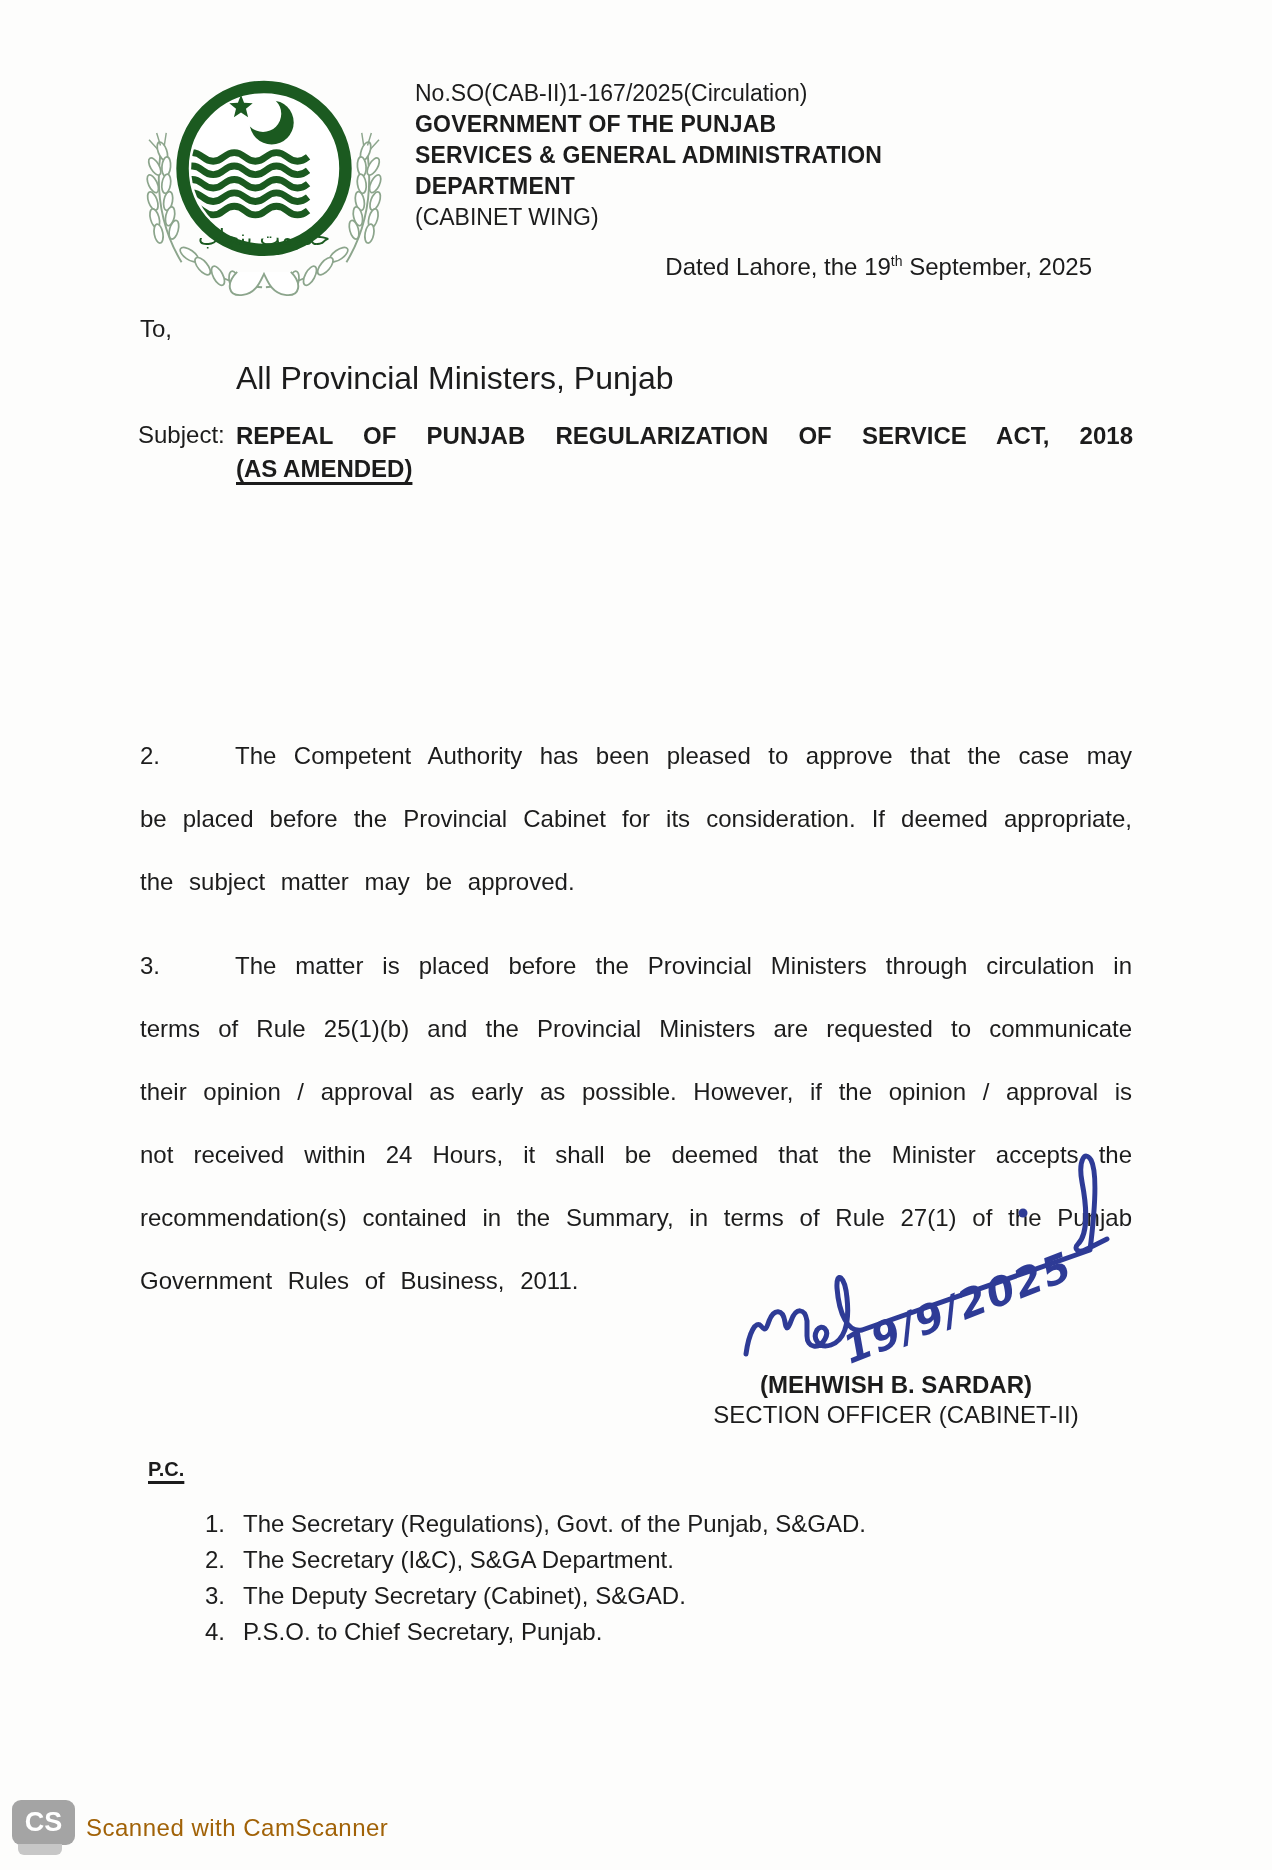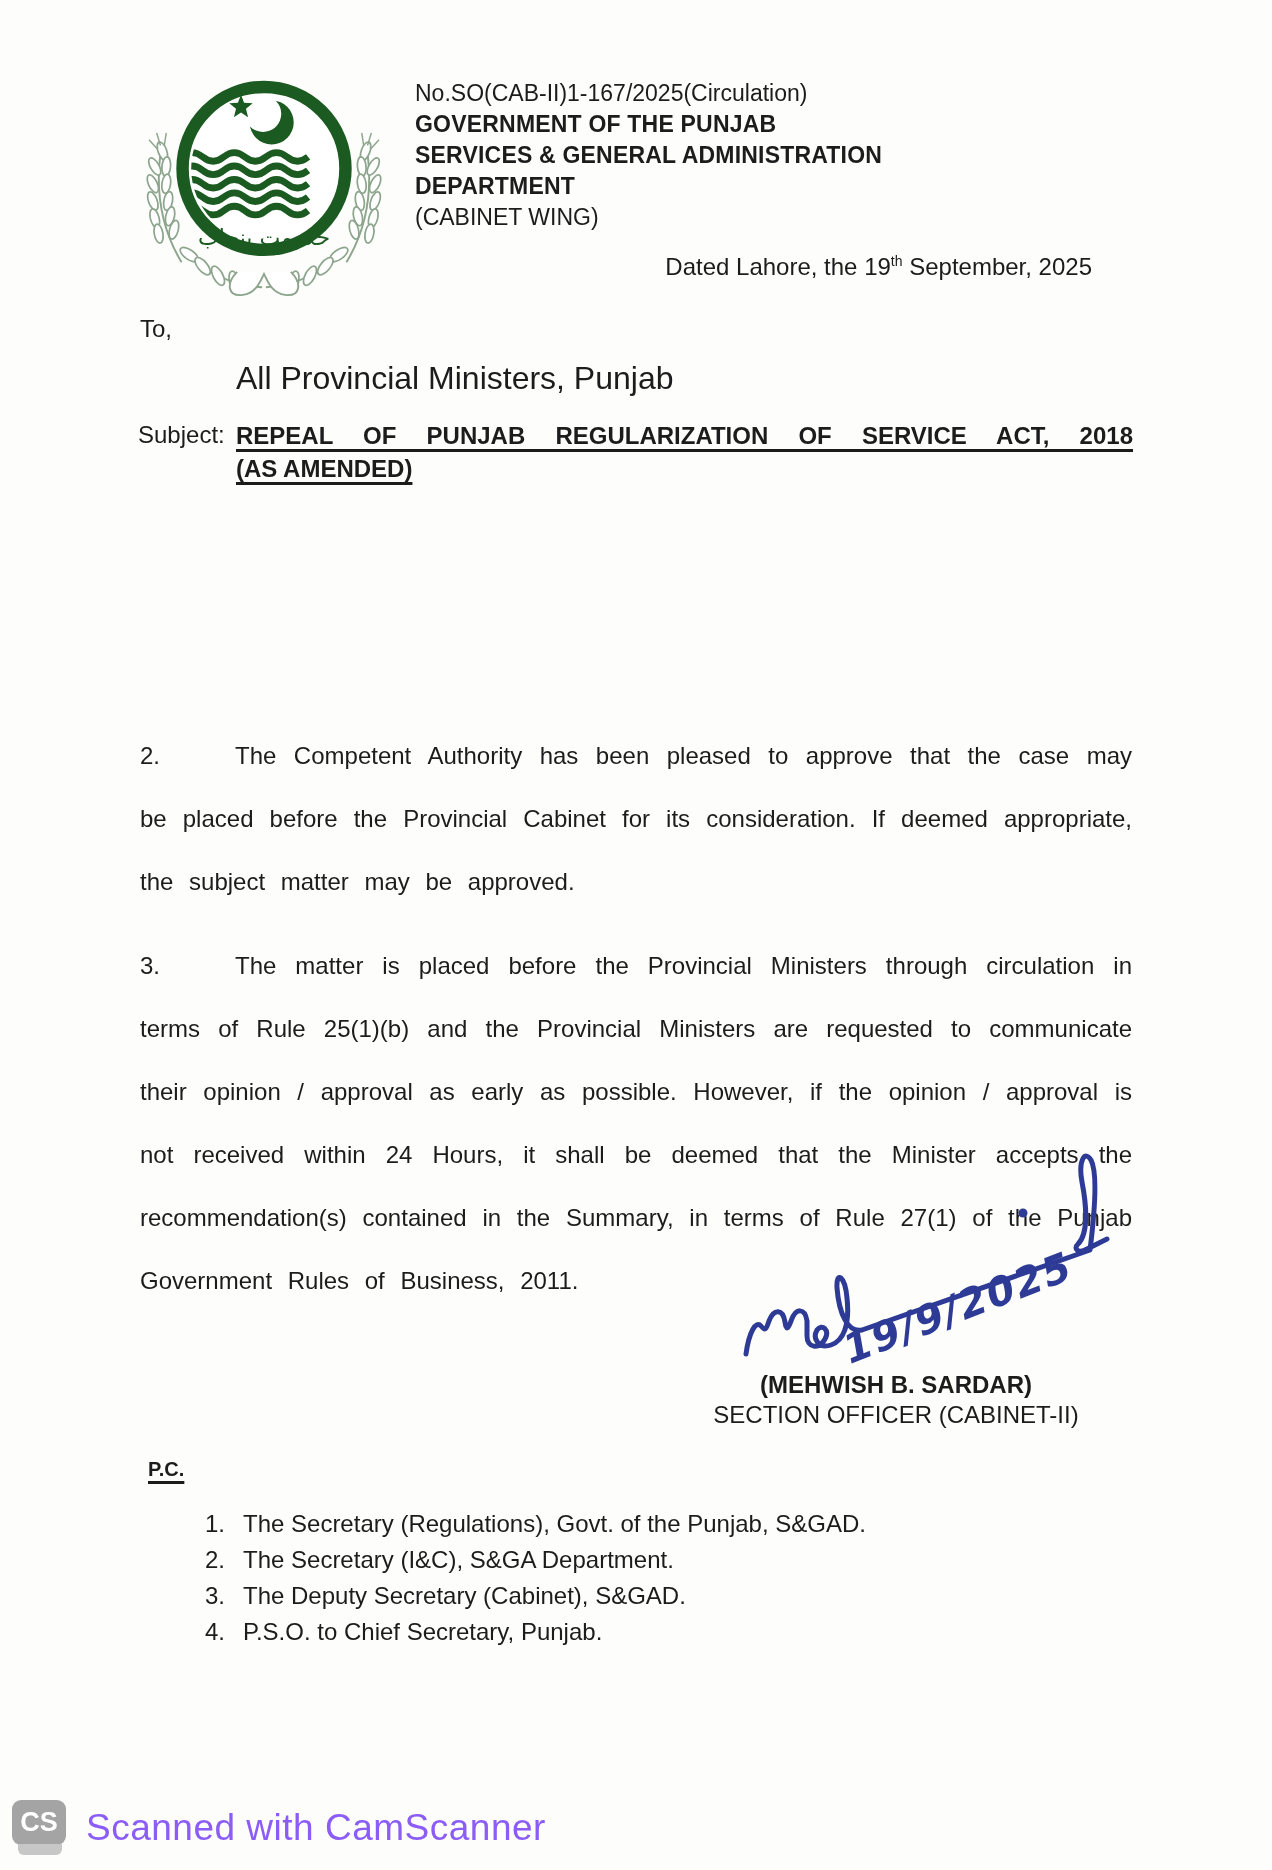--- a/index.html
+++ b/index.html
@@ -14,21 +14,21 @@
   .ref-no{font-size:23px;}
   .dept-line{font-size:23px;font-weight:bold;letter-spacing:.2px;}
   .wing-line{font-size:23px;}
   .date-line{position:absolute;top:253px;left:500px;width:592px;text-align:right;font-size:24px;}
   .date-line sup{font-size:14px;}
   
   .to{position:absolute;left:140px;top:315px;font-size:24px;text-align:right;}
   .addressee{position:absolute;left:236px;top:360px;font-size:32px;}
   .subject-label{position:absolute;left:138px;top:421px;font-size:24px;}
   .subject-text{position:absolute;left:236px;top:419px;width:897px;font-size:24px;font-weight:bold;line-height:33px;}
-  .subject-l1{text-align:justify;text-align-last:justify;text-decoration:underline;text-decoration-thickness:2.5px;text-underline-offset:5px;}
+  .subject-l1{text-align:justify;text-align-last:justify;text-decoration-thickness:2.5px;text-underline-offset:5px;}
   .subject-l2{text-decoration:underline;text-decoration-thickness:2.5px;text-underline-offset:5px;}
   
   .para{position:absolute;left:140px;width:992px;font-size:24px;line-height:63px;
         text-align:justify;word-spacing:9px;text-indent:95px;}
   .para .num{position:absolute;left:0;top:0;text-indent:0;}
   #para1{top:488px;}
   #para2{top:700px;}
   #para3{top:910px;}
   .bold{font-weight:normal;}
   
@@ -38,24 +38,24 @@
   .sig-title{font-size:24px;}
   
   .pc-heading{position:absolute;left:148px;top:1458px;font-size:20px;font-weight:bold;
               text-decoration:underline;text-decoration-thickness:2.5px;text-underline-offset:5px;}
   .pc-list{position:absolute;left:205px;top:1506px;font-size:24px;line-height:36px;}
   .pc-item{display:flex;}
   .pc-num{width:38px;flex:none;}
   
   .footer{position:absolute;left:12px;top:1800px;display:flex;align-items:center;gap:18px;}
   .cs-logo{width:56px;}
-  .cs-box{width:54px;height:45px;background:#a4a4a4;border-radius:9px;color:#fff;
+  .cs-box{width:63px;height:45px;background:#a4a4a4;border-radius:9px;color:#fff;
           font-weight:bold;font-size:27px;display:flex;align-items:center;justify-content:center;}
   .cs-tab{width:44px;height:11px;background:#c7c7c7;margin:-1px auto 0;border-radius:0 0 6px 6px;}
-  .footer-caption{font-size:37px;color:#8b5cf6;letter-spacing:.5px;}
+  .footer-caption{font-size:24px;color:#a16207;letter-spacing:.5px;}
 </style>
 </head>
 <body>
 
 <div class="page">
 
   <svg class="logo" viewBox="0 0 288 252">
     <defs>
       <clipPath id="ringClip">
           <circle cx="144" cy="116" r="76"></circle>

